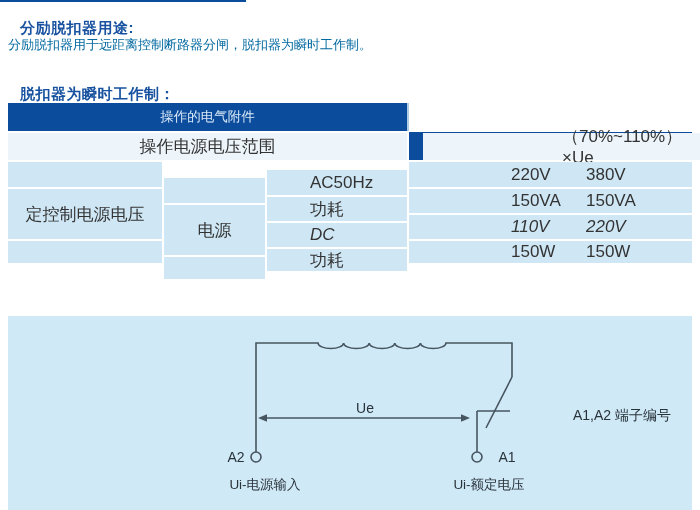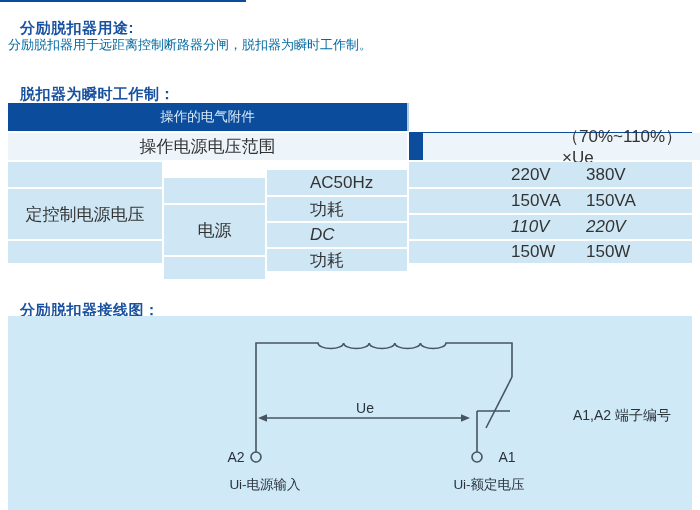--- a/index.html
+++ b/index.html
@@ -87,21 +87,20 @@
     <div class="cell blue c45 r5">
       <span class="v1">110V</span>
       <span>220V</span>
     </div>
     <div class="cell blue c45 r6">
       <span class="v1">150W</span>
       <span>150W</span>
     </div>
   </div>
 
-  <h3 class="sec-title" id="title-wiring">分励脱扣器接线图：</h3>
 
   <div class="panel">
     <svg width="684" height="194" viewBox="0 0 684 194">
 
       <path class="wire" d="M248,136 L248,27 L310,27
                a12.8,5.5 0 0 0 25.6,0 a12.8,5.5 0 0 0 25.6,0 a12.8,5.5 0 0 0 25.6,0
                a12.8,5.5 0 0 0 25.6,0 a12.8,5.5 0 0 0 25.6,0
                L504,27 L504,61"></path>
 
       <line class="wire" x1="504" y1="61" x2="478" y2="112"></line>

